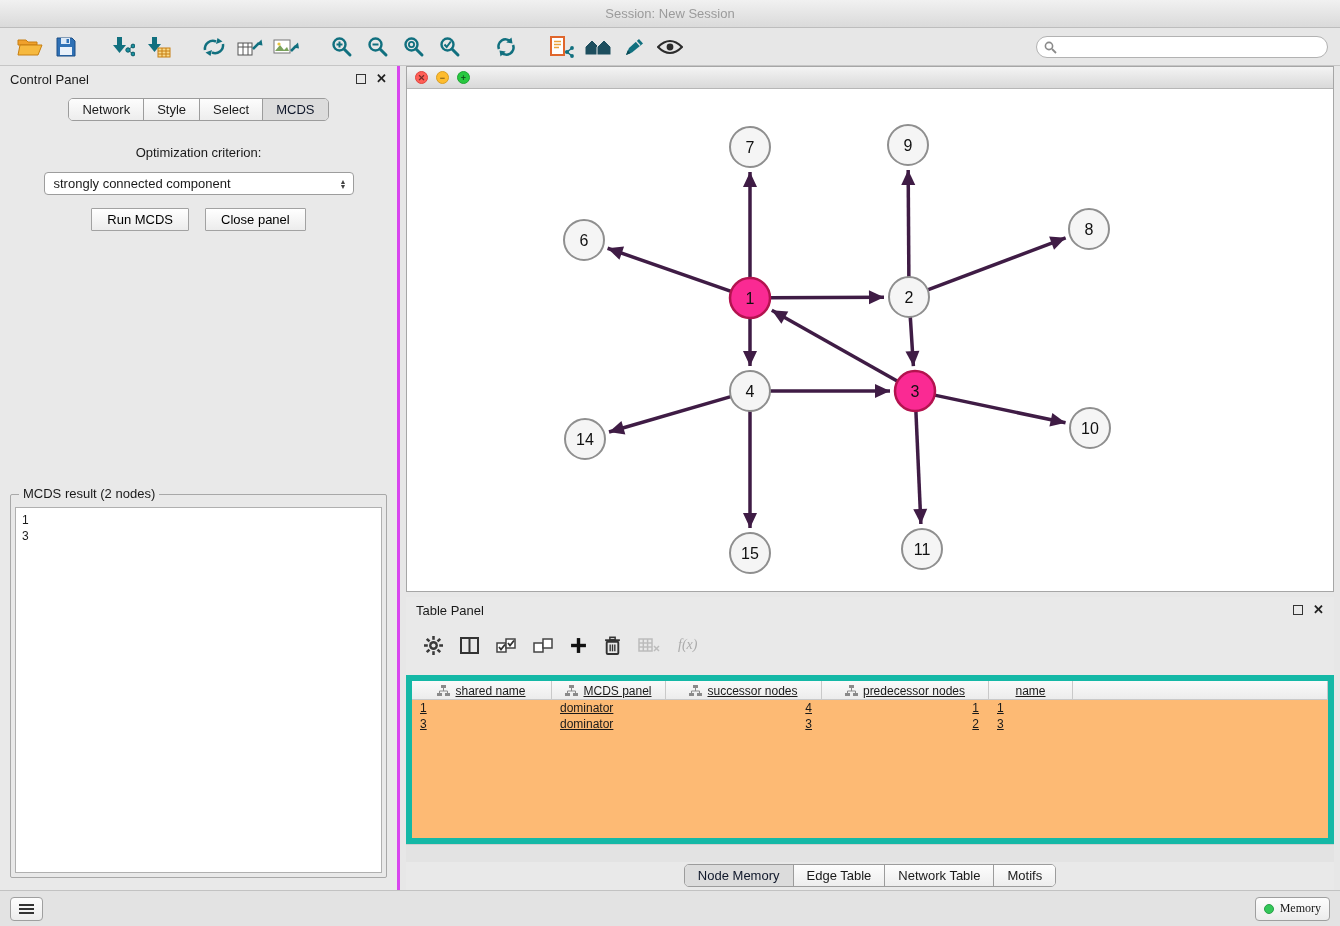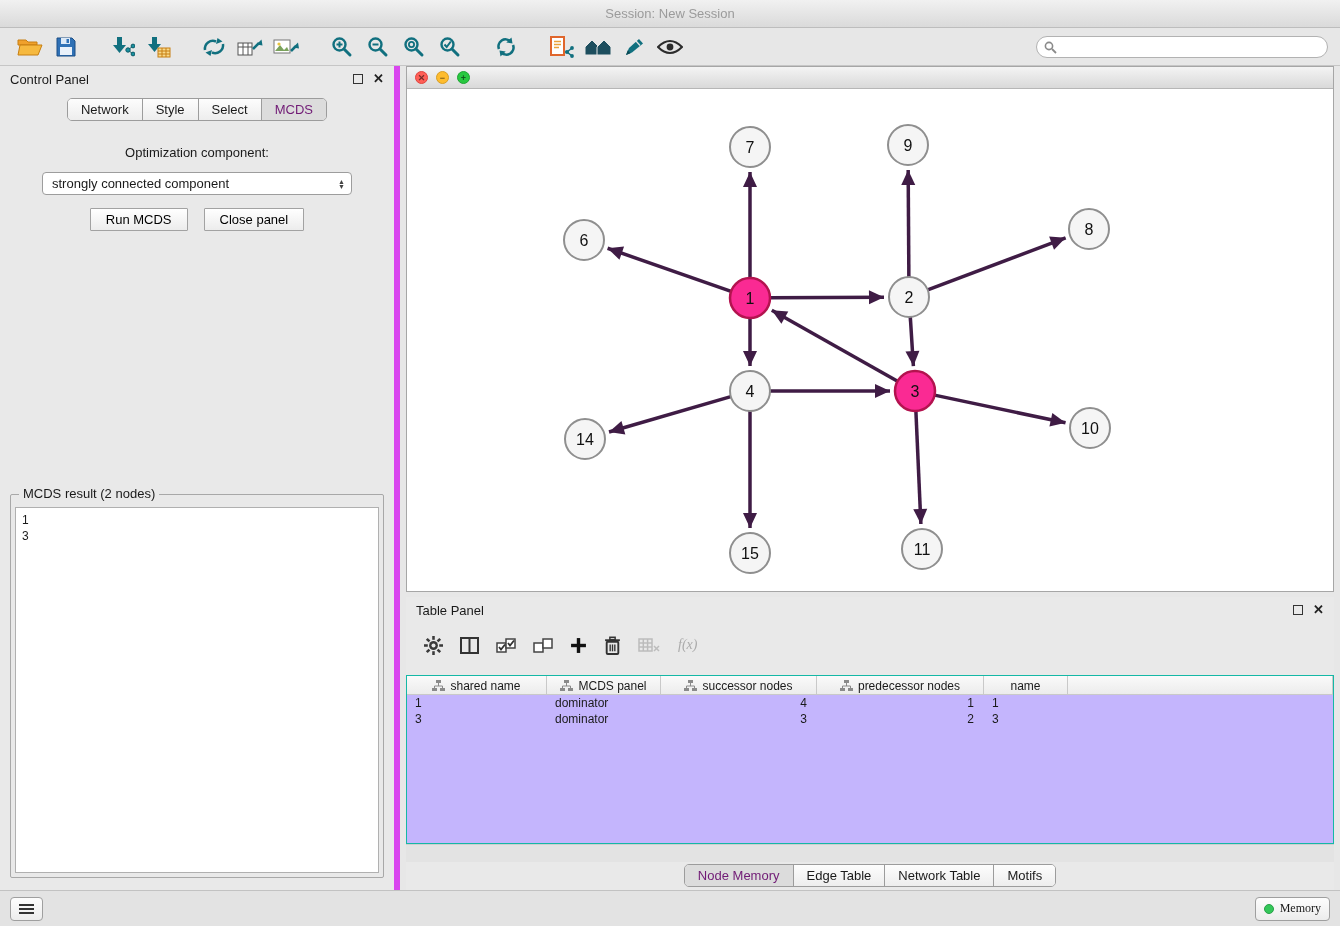--- a/index.html
+++ b/index.html
@@ -17,31 +17,31 @@
     display:flex; align-items:center; padding:0 12px; }
   .tb-btn { width:36px; height:32px; display:flex; align-items:center; justify-content:center; border-radius:4px; }
   .tb-gap { width:20px; }
   .search-wrap { margin-left:auto; position:relative; }
   .search-wrap svg { position:absolute; left:8px; top:5px; }
   .search-input { width:292px; height:22px; border:1px solid #b2b2b2; border-radius:12px;
     background:#fff; padding-left:26px; font-size:12px; outline:none; font-family:inherit; }
 
   
   .control-panel { position:absolute; left:0; top:66px; width:400px; height:824px;
-    background:#e9e9e9; border-right:6px solid #d946ef; }
+    background:#e9e9e9; border-right:3px solid #d946ef; }
   .panel-header { height:26px; display:flex; align-items:center; padding:0 10px; font-size:13px; }
   .panel-header .sp { flex:1; }
   .win-float { width:10px; height:10px; border:1.5px solid #333; margin-right:10px; }
   .win-close { font-size:13px; font-weight:bold; color:#222; line-height:10px; }
   .seg-tabs { display:flex; justify-content:center; margin-top:6px; }
   .seg-wrap { display:flex; border:1px solid #9c9c9c; border-radius:5px; overflow:hidden; }
   .seg { padding:3px 13px; font-size:13px; background:linear-gradient(#fdfdfd,#ededed);
     border-right:1px solid #9c9c9c; cursor:default; }
   .seg:last-child { border-right:none; }
-  .seg.active { background:#dcdcdc; color:#701a75; }
+  .seg.active { background:#dcdcdc; color:#0f172a; }
   .opt-label { text-align:center; margin-top:24px; font-size:13px; }
   .dropdown { margin:12px auto 0; width:310px; height:23px; background:#fff;
     border:1px solid #9d9d9d; border-radius:4px; display:flex; align-items:center;
     padding:0 6px 0 9px; font-size:13px; }
   .dropdown .sp { flex:1; }
   .stepper { display:flex; flex-direction:column; align-items:center; line-height:5px; font-size:7px; color:#444; }
   .btn-row { display:flex; justify-content:center; gap:16px; margin-top:13px; }
   .pbtn { background:linear-gradient(#ffffff,#ececec); border:1px solid #a2a2a2; border-radius:1px;
     font-size:13px; padding:3px 15px; font-family:inherit; }
   .groupbox { position:absolute; left:10px; right:10px; top:428px; bottom:12px;
@@ -61,21 +61,21 @@
   .tl.red { background:#ff5f57; border:1px solid #e0443e; }
   .tl.yellow { background:#febc2e; border:1px solid #d89e24; }
   .tl.green { background:#28c840; border:1px solid #1ea433; }
   .graph-svg { display:block; }
 
   
   .table-panel { position:absolute; left:406px; top:597px; width:928px; height:293px; background:#e9e9e9; }
   .tp-toolbar { height:40px; display:flex; align-items:center; gap:17px; padding:0 0 0 18px; margin-top:2px; }
   .tp-icon { display:flex; align-items:center; justify-content:center; }
   .fx { font-family:"Liberation Serif", serif; font-style:italic; font-size:14px; color:#ababab; }
-  .dtable { position:absolute; left:0; right:0; top:78px; bottom:46px; background:#c4b5fd; border:1px solid #14b8a6; overflow:hidden; }
+  .dtable { position:absolute; left:0; right:0; top:78px; bottom:46px; background:#fdba74; border:6px solid #14b8a6; overflow:hidden;text-decoration:underline; }
   .thead { display:flex; background:linear-gradient(#fafafa,#ececec); border-bottom:1px solid #c9c9c9; height:19px; }
   .thcell { display:flex; align-items:center; justify-content:center; gap:5px; font-size:12px;
     border-right:1px solid #c9c9c9; height:19px; }
   .trow { display:flex; height:16px; }
   .tcell { font-size:12px; padding:1px 10px 0 8px; height:16px; white-space:nowrap; overflow:hidden; }
   .num { text-align:right; }
   .c0 { width:140px; } .c1 { width:114px; } .c2 { width:156px; } .c3 { width:167px; } .c4 { width:84px; } .cf { flex:1; }
   .hscroll { position:absolute; left:0; right:0; bottom:28px; height:18px; background:#e3e3e3; border-top:1px solid #cfcfcf; }
   .tp-tabs { position:absolute; left:0; right:0; bottom:3px; display:flex; justify-content:center; }
 
@@ -251,21 +251,21 @@
     <span class="win-close">✕</span>
   </div>
   <div class="seg-tabs">
     <div class="seg-wrap">
       <span class="seg">Network</span>
       <span class="seg">Style</span>
       <span class="seg">Select</span>
       <span class="seg active">MCDS</span>
     </div>
   </div>
-  <div class="opt-label">Optimization component:</div>
+  <div class="opt-label">Optimization criterion:</div>
   <div class="dropdown">
     <span>strongly connected component</span>
     <span class="sp"></span>
     <span class="stepper">
         <span>▲</span>
         <span>▼</span>
       </span>
   </div>
   <div class="btn-row">
     <button class="pbtn">Run MCDS</button>

